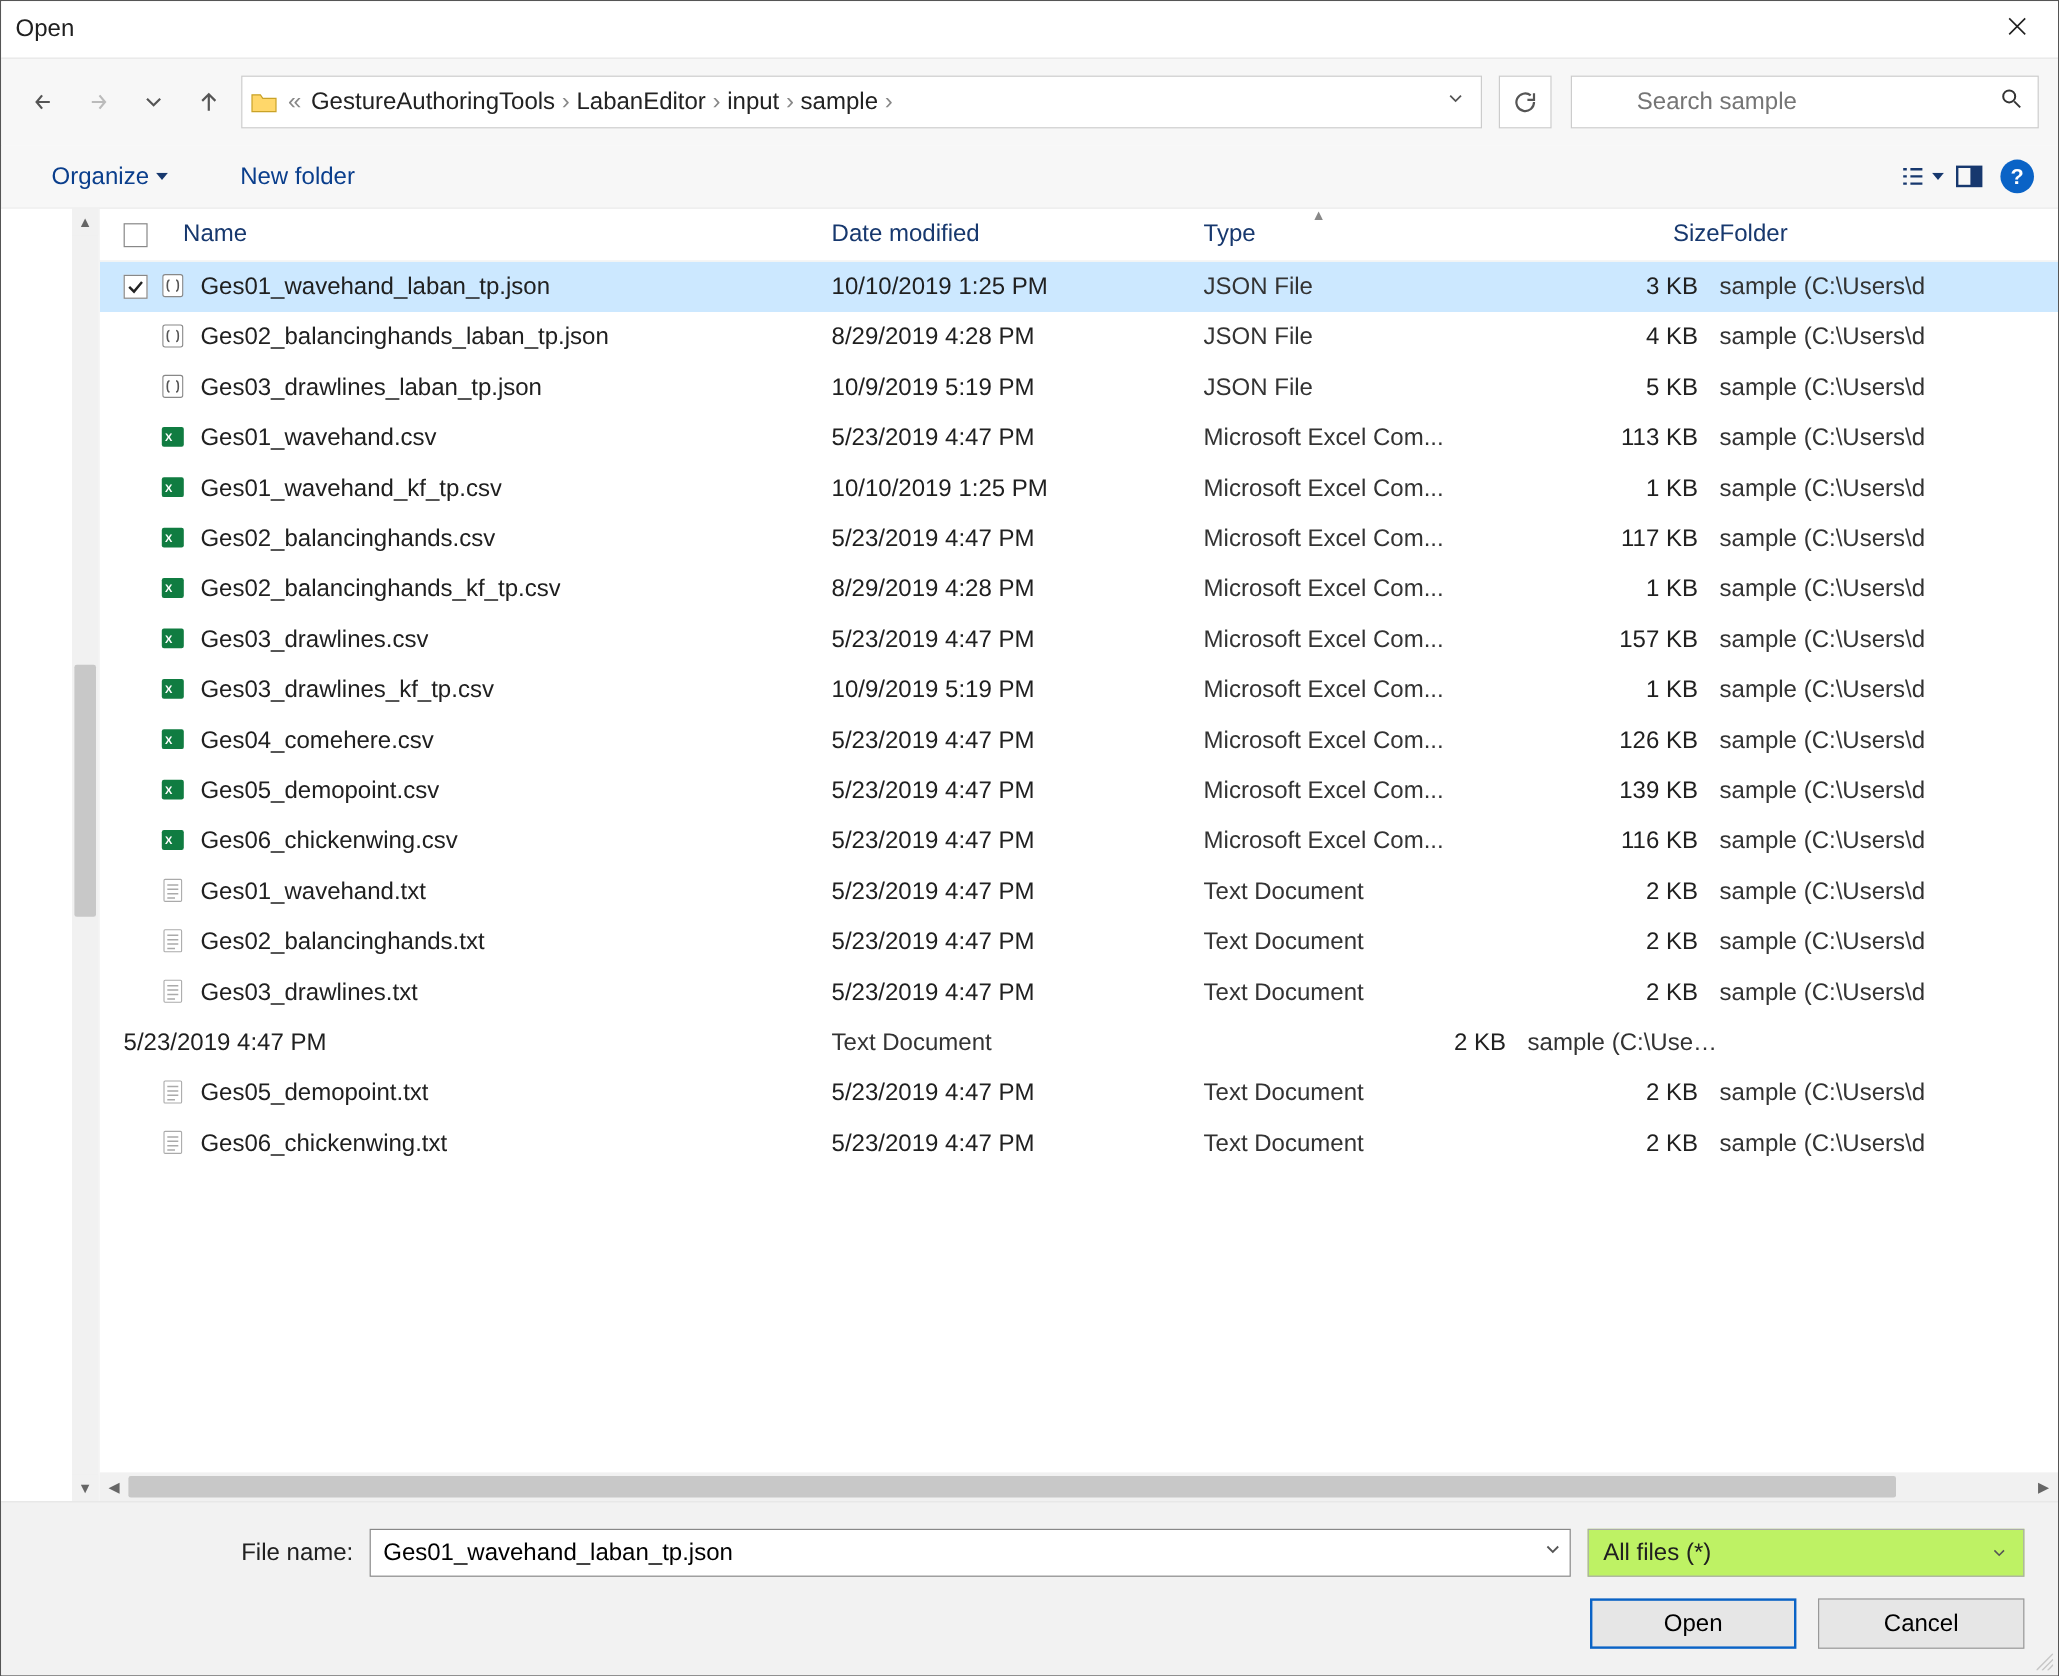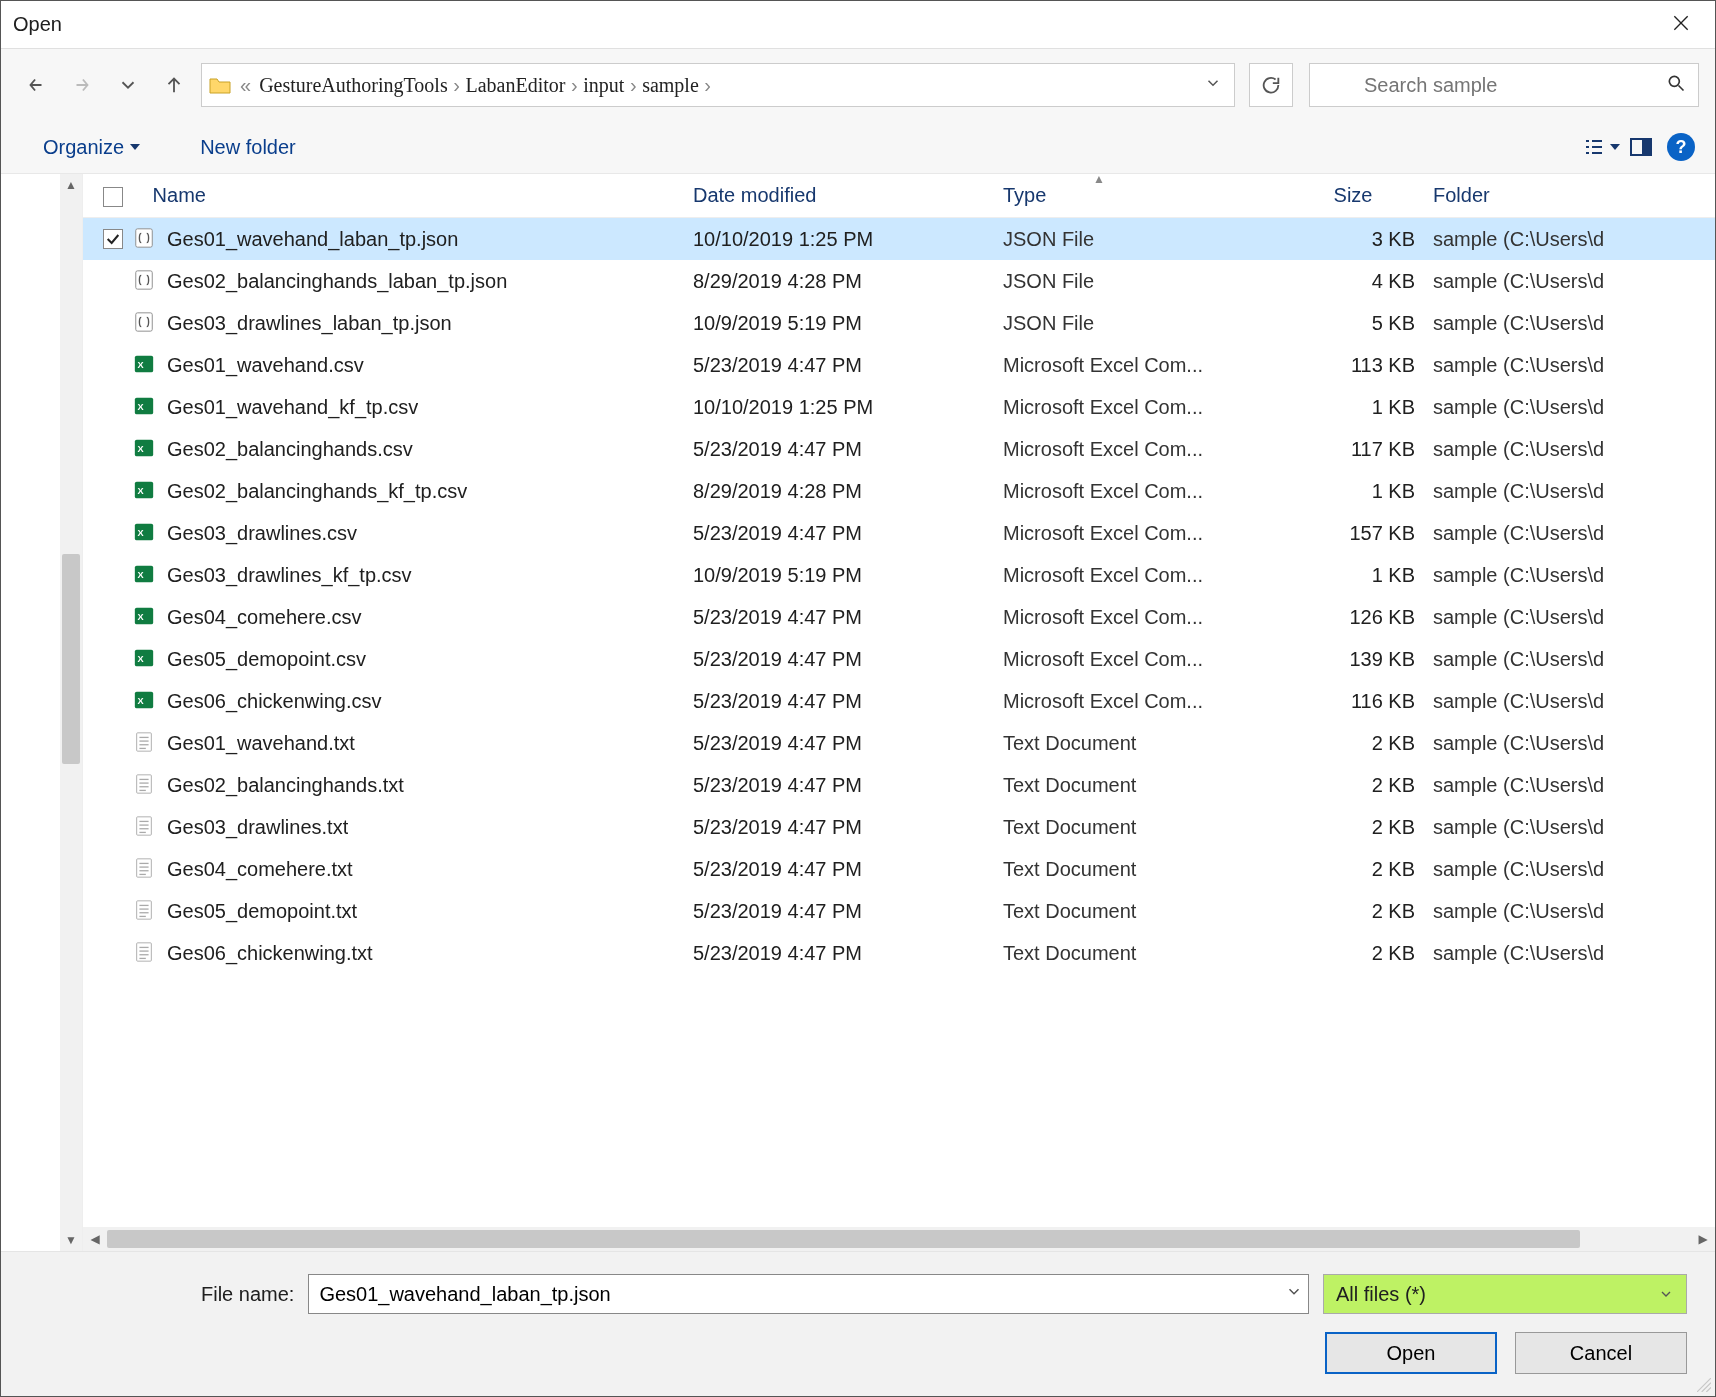--- a/index.html
+++ b/index.html
@@ -8,21 +8,21 @@
   .titlebar { height:48px; display:flex; align-items:center; justify-content:space-between; padding:0 12px; border-bottom:1px solid #e0e0e0; background:#fff; }
   .titlebar .title { font-size:20px; }
   .titlebar .close { font-size:24px; cursor:pointer; padding:8px 12px; }
   .navrow { display:flex; align-items:center; gap:8px; padding:14px 16px; background:#f7f7f7; }
   .nav-btn { width:38px; height:38px; display:flex; align-items:center; justify-content:center; cursor:pointer; color:#555; }
   .nav-btn.disabled { color:#bbb; cursor:default; }
   .nav-btn svg { width:22px; height:22px; stroke:currentColor; fill:none; stroke-width:2; }
   .addrbar { flex:1; display:flex; align-items:center; border:1px solid #ccc; background:#fff; height:44px; padding:0 6px; gap:8px; }
   .folder-ico { width:24px; height:20px; display:inline-block; }
   .crumb-sep { color:#888; }
-  .crumb { color:#222; cursor:pointer; white-space:nowrap;font-family:Liberation Serif, serif; }
+  .crumb { color:#222; cursor:pointer; white-space:nowrap; }
   .addrbar-dropdown { margin-left:auto; color:#666; cursor:pointer; padding:0 6px; }
   .refresh { width:44px; height:44px; border:1px solid #ccc; background:#fff; display:flex; align-items:center; justify-content:center; cursor:pointer; margin-left:6px; }
   .refresh svg { width:22px; height:22px; stroke:#555; fill:none; stroke-width:2; }
   .searchbox { width:390px; height:44px; border:1px solid #ccc; background:#fff; display:flex; align-items:center; padding:0 12px; margin-left:8px; }
   .searchbox input { flex:1; border:none; outline:none; font-size:20px; color:#555; background:transparent;margin-left:42px; }
   .searchbox .sicon { color:#333; cursor:pointer; }
   .toolbar { display:flex; align-items:center; padding:8px 20px 8px 32px; background:#f7f7f7; border-bottom:1px solid #e8e8e8; }
   .tool-link { color:#0a3e8c; cursor:pointer; padding:6px 10px; display:flex; align-items:center; gap:6px; }
   .tool-spacer { flex:1; }
   .tool-icon { width:40px; height:36px; display:flex; align-items:center; justify-content:center; cursor:pointer; color:#555; }
@@ -178,21 +178,21 @@
     </div>
 
     <div class="filepane">
       <div class="cols">
         <div class="colh">
           <span class="check"></span>
           <span>Name</span>
         </div>
         <div class="colh">Date modified</div>
         <div class="colh">Type</div>
-        <div class="colh" style="text-align:center">Size</div>
+        <div class="colh" style="text-align:right">Size</div>
         <div class="colh">Folder</div>
         <span class="sort-ind">▲</span>
       </div>
       <div class="rows" id="rows">
           <div class="row selected">
             <div class="namecell">
               <span class="check">
                 <svg viewBox="0 0 24 24">
                   <path d="M4 12 L10 18 L20 6"></path>
                 </svg>
@@ -407,31 +407,20 @@
                   <line x1="7" y1="19" x2="14" y2="19"></line>
                 </svg></span>
               <span class="fname">Ges03_drawlines.txt</span>
             </div>
             <div class="date">5/23/2019 4:47 PM</div>
             <div class="type">Text Document</div>
             <div class="size">2 KB</div>
             <div class="folder">sample (C:\Users\d</div>
           </div>
           <div class="row">
-            <div class="namecell">
-              <span class="check"></span>
-              <span class="fileico"><svg class="ico-txt" viewBox="0 0 24 24" width="22" height="22">
-                  <rect x="4" y="2" width="16" height="20" rx="1"></rect>
-                  <line x1="7" y1="7" x2="17" y2="7"></line>
-                  <line x1="7" y1="11" x2="17" y2="11"></line>
-                  <line x1="7" y1="15" x2="17" y2="15"></line>
-                  <line x1="7" y1="19" x2="14" y2="19"></line>
-                </svg></span>
-              <span class="fname">Ges04_comehere.txt</span>
-            </div>
             <div class="date">5/23/2019 4:47 PM</div>
             <div class="type">Text Document</div>
             <div class="size">2 KB</div>
             <div class="folder">sample (C:\Users\d</div>
           </div>
           <div class="row">
             <div class="namecell">
               <span class="check"></span>
               <span class="fileico"><svg class="ico-txt" viewBox="0 0 24 24" width="22" height="22">
                   <rect x="4" y="2" width="16" height="20" rx="1"></rect>

